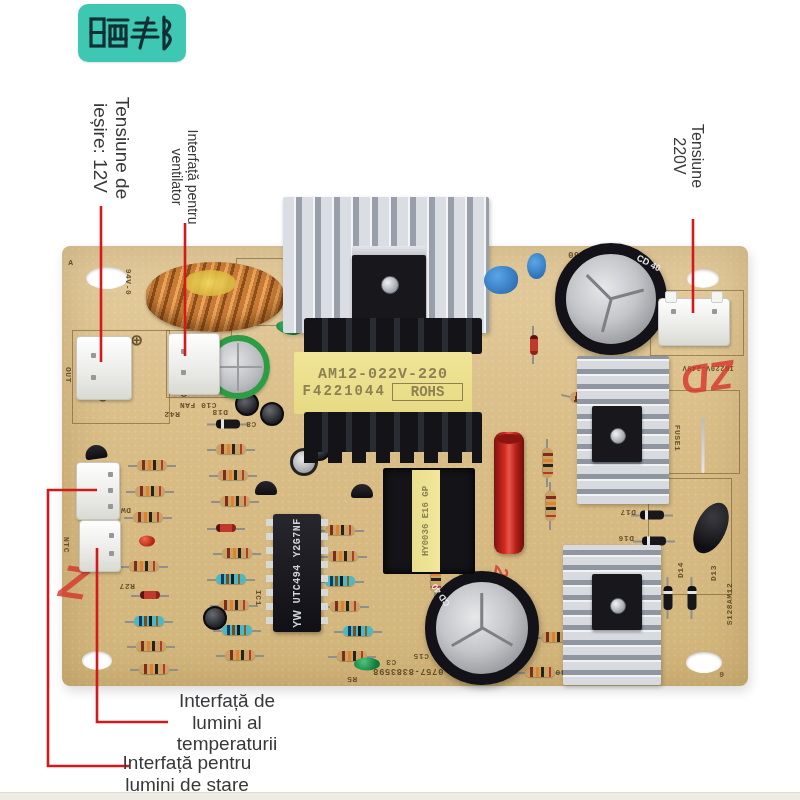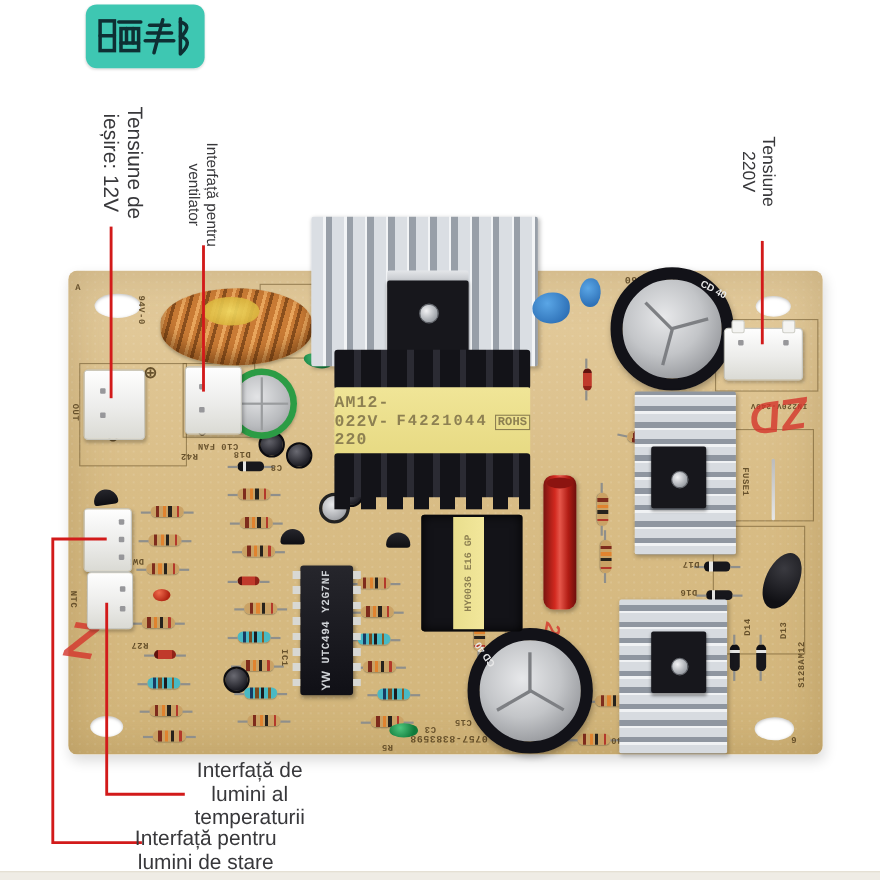--- a/index.html
+++ b/index.html
@@ -88,27 +88,27 @@
   .hs{position:absolute;border-radius:2px;box-shadow:1px 2px 4px rgba(0,0,0,.25)}
   .hs.vfin{background:repeating-linear-gradient(90deg,#dadee3 0 11px,#f2f4f6 11px 13px,#989fa8 13px 19px)}
   .hs.hfin{background:repeating-linear-gradient(0deg,#d7dbe0 0 8px,#f0f2f4 8px 10px,#8f96a0 10px 15px)}
   .to220{position:absolute;background:#17171c;border-radius:2px;box-shadow:0 2px 3px rgba(0,0,0,.4)}
   .tab{position:absolute;background:linear-gradient(180deg,#e4e6e9,#aeb2b8);border-radius:2px}
   .screw{position:absolute;border-radius:50%;border:1px solid #63666c;
     background:radial-gradient(circle at 35% 35%,#f2f2f4,#9ea2a8 70%,#6f7379)}
 
   .tcore{position:absolute;background:repeating-linear-gradient(90deg,#131318 0 18px,#2b2b33 18px 24px);border-radius:3px}
   .tcomb{position:absolute;background:repeating-linear-gradient(90deg,#131318 0 14px,transparent 14px 24px)}
-  .tlabel{position:absolute;left:304px;top:352px;width:178px;height:62px;border-radius:2px;
-    background:linear-gradient(180deg,#f0e597,#e7da83);display:flex;
+  .tlabel{position:absolute;left:294px;top:352px;width:178px;height:62px;border-radius:2px;
+    background:linear-gradient(180deg,#f0e597,#e7da83);display:flex;flex-direction:column;
     justify-content:center;align-items:center;color:#8d8052;font-weight:bold;
     font-family:"Liberation Mono",monospace}
   .tlabel .l1{font-size:15px;letter-spacing:1px}
-  .tlabel .l2{font-size:14px;letter-spacing:2px;display:flex;align-items:flex-end;gap:6px}
-  .rohs{font-size:11px;border:1.5px solid #8d8052;padding:0 2px;letter-spacing:0}
+  .tlabel .l2{font-size:14px;letter-spacing:2px;display:flex;align-items:flex-start;gap:6px}
+  .rohs{font-size:14px;border:1.5px solid #8d8052;padding:0 18px;letter-spacing:0}
 
   .tsmall{position:absolute;left:383px;top:468px;width:92px;height:106px;background:#131318;border-radius:3px;
     box-shadow:inset 0 0 10px #000}
   .tsmall .strip{position:absolute;left:29px;top:2px;width:28px;height:102px;
     background:linear-gradient(90deg,#e9de8d,#f2e79b);display:flex;align-items:center;justify-content:center}
   .tsmall .strip span{transform:rotate(-90deg);white-space:nowrap;font:bold 9px "Liberation Mono",monospace;color:#8d8052}
 
   .bigcap{position:absolute;border-radius:50%;border:11px solid #121218;
     background:radial-gradient(circle at 42% 38%,#e7e8ea,#c3c5c8 45%,#9fa1a5 72%,#6e7074);
     box-shadow:1px 3px 6px rgba(0,0,0,.3)}

